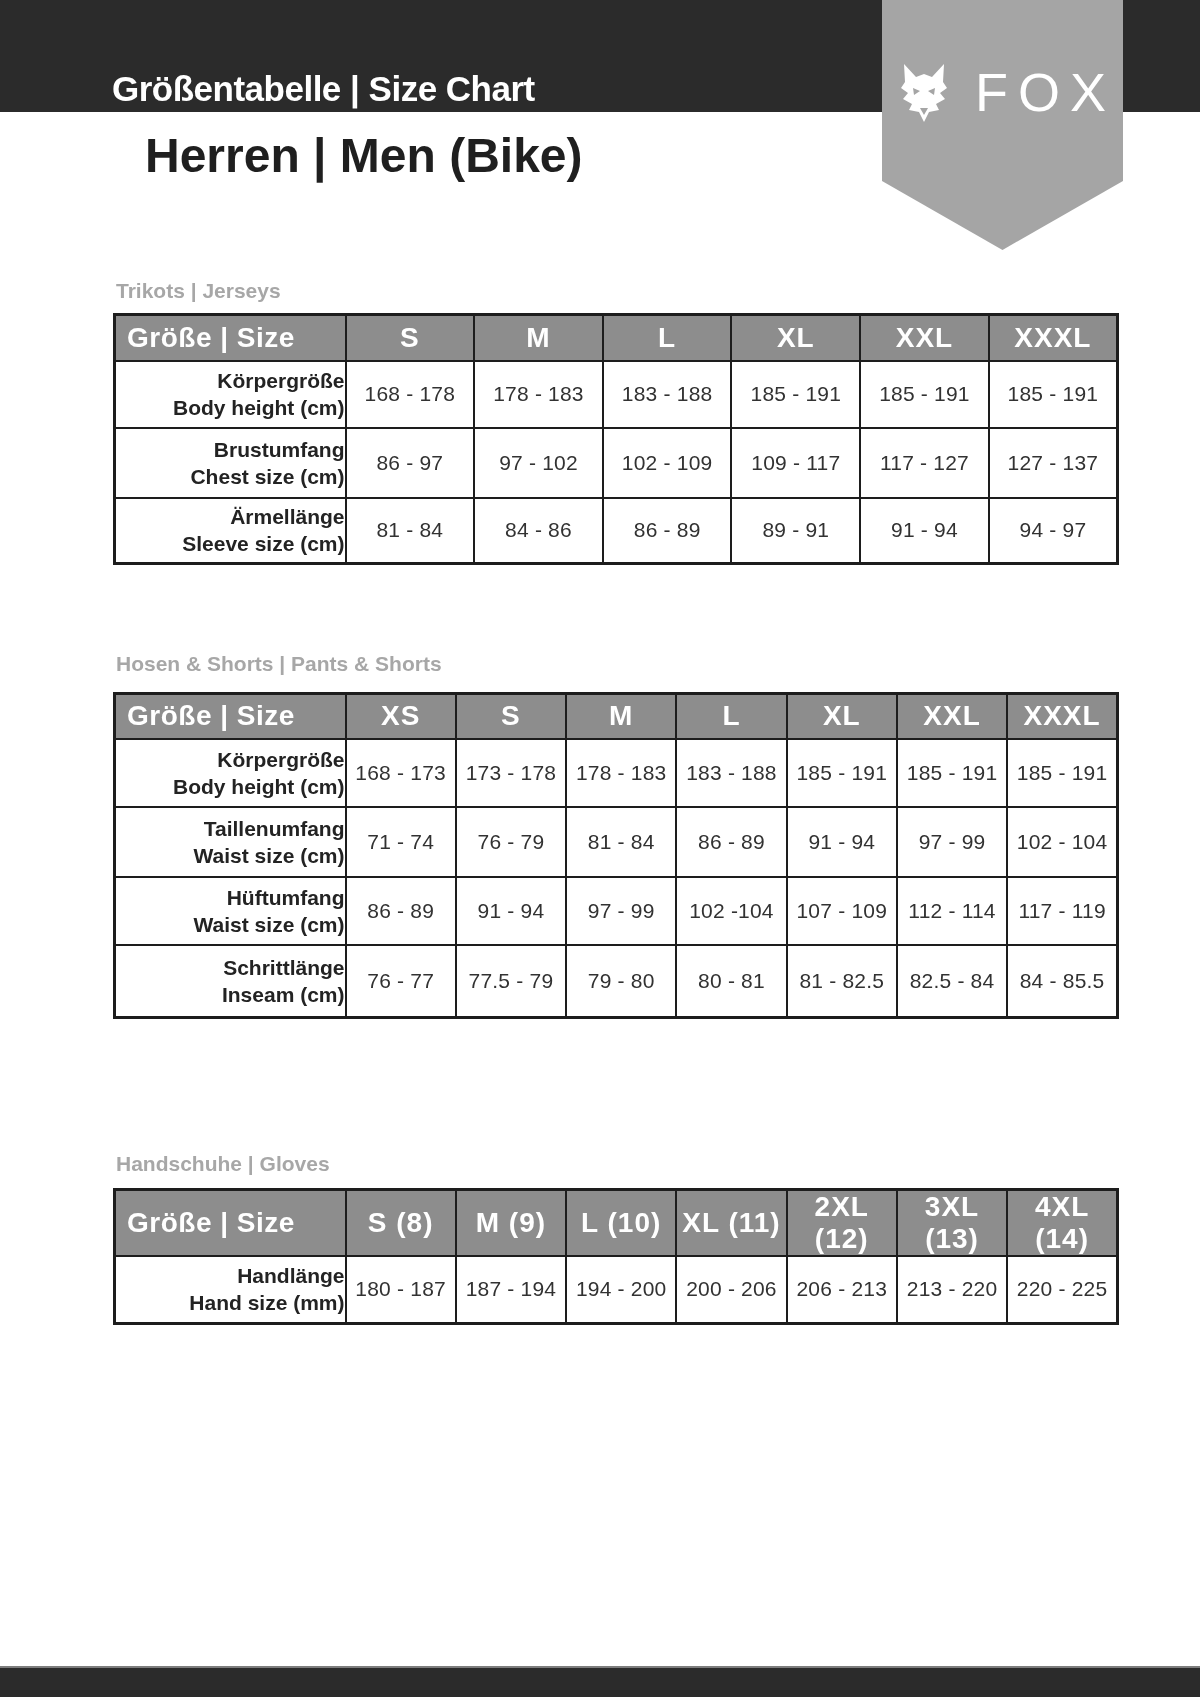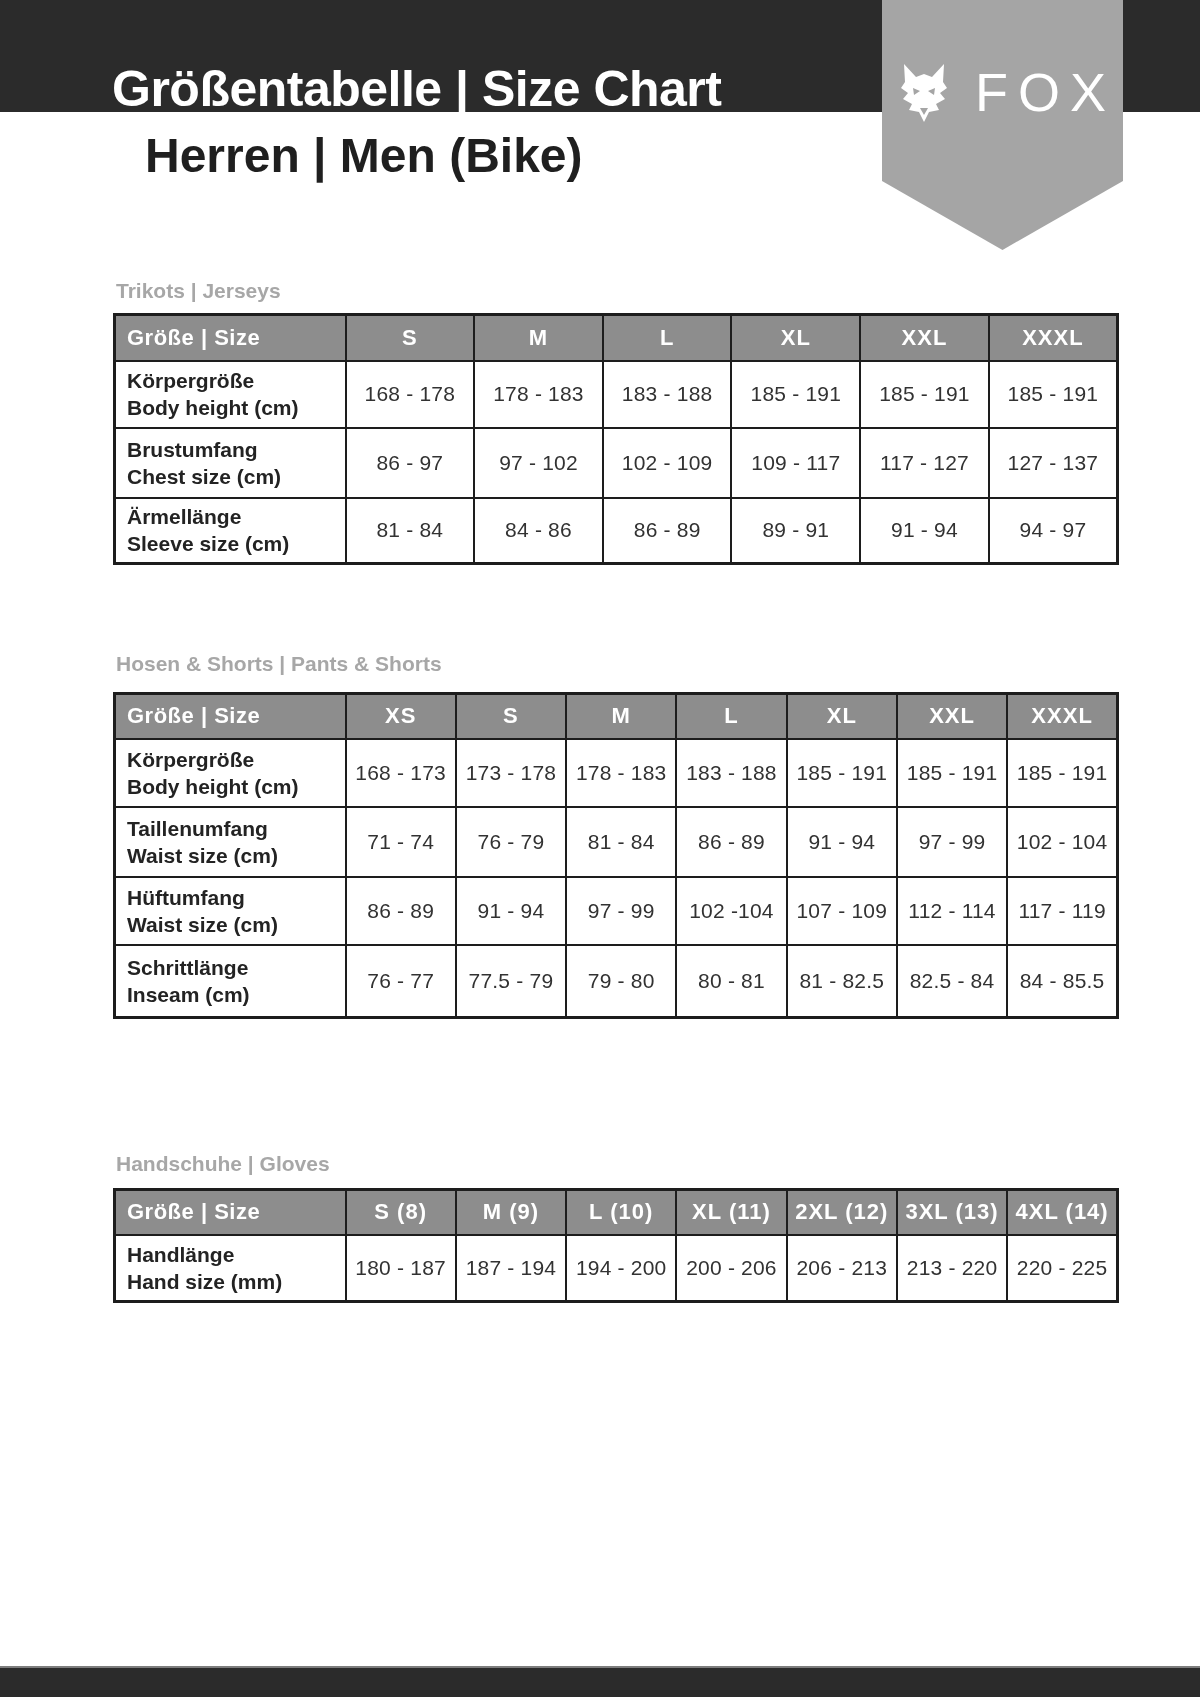--- a/index.html
+++ b/index.html
@@ -14,21 +14,21 @@
   html,body{margin:0;padding:0;background:#e8e8e8;}
   .page{
     position:relative;width:1200px;height:1697px;margin:0 auto;
     background:#ffffff;overflow:hidden;
     font-family:"Liberation Sans", sans-serif;
   }
   
   .topbar{position:absolute;left:0;top:0;width:1200px;height:112px;background:var(--c-dark);}
   .h1{
     position:absolute;left:112px;top:64px;
-    font-size:50px;line-height:50px;font-weight:bold;color:#ffffff;
+    font-size:35px;line-height:50px;font-weight:bold;color:#ffffff;
     letter-spacing:-0.5px;white-space:nowrap;
   }
   .h2{
     position:absolute;left:145px;top:127px;
     font-size:48px;line-height:58px;font-weight:bold;color:#1f1f1f;
     letter-spacing:0px;white-space:nowrap;
   }
   .pennant{position:absolute;left:882px;top:0;width:241px;height:250px;}
   .fox-head{position:absolute;left:18px;top:64px;}
   .fox-text{
@@ -50,25 +50,25 @@
     position:absolute;left:113px;width:1006px;
     border-collapse:collapse;table-layout:fixed;
     border:3px solid var(--c-border);
   }
   #table-jerseys{top:313px;}
   #table-pants{top:692px;}
   #table-gloves{top:1188px;}
   .size-table th,.size-table td{border:2px solid var(--c-border);padding:0;vertical-align:middle;}
   .size-table th{
     background:var(--c-thead);color:#ffffff;
-    font-size:22px;font-weight:bold;letter-spacing:1px;text-align:center;
+    font-size:28px;font-weight:bold;letter-spacing:1px;text-align:center;
   }
   .size-table th.label-head{text-align:left;padding-left:11px;letter-spacing:0.5px;}
   .size-table td.label-cell{
-    text-align:left;padding-left:11px;
+    text-align:right;padding-left:5px;
     font-size:21px;font-weight:bold;color:var(--c-label);line-height:27px;
   }
   .size-table td.value-cell{
     text-align:center;font-size:21px;font-weight:normal;color:var(--c-value);
     letter-spacing:0.2px;
   }
   
   .bottombar{
     position:absolute;left:0;top:1666px;width:1200px;height:31px;
     background:var(--c-dark);border-top:2px solid #7d7d7d;box-sizing:border-box;

